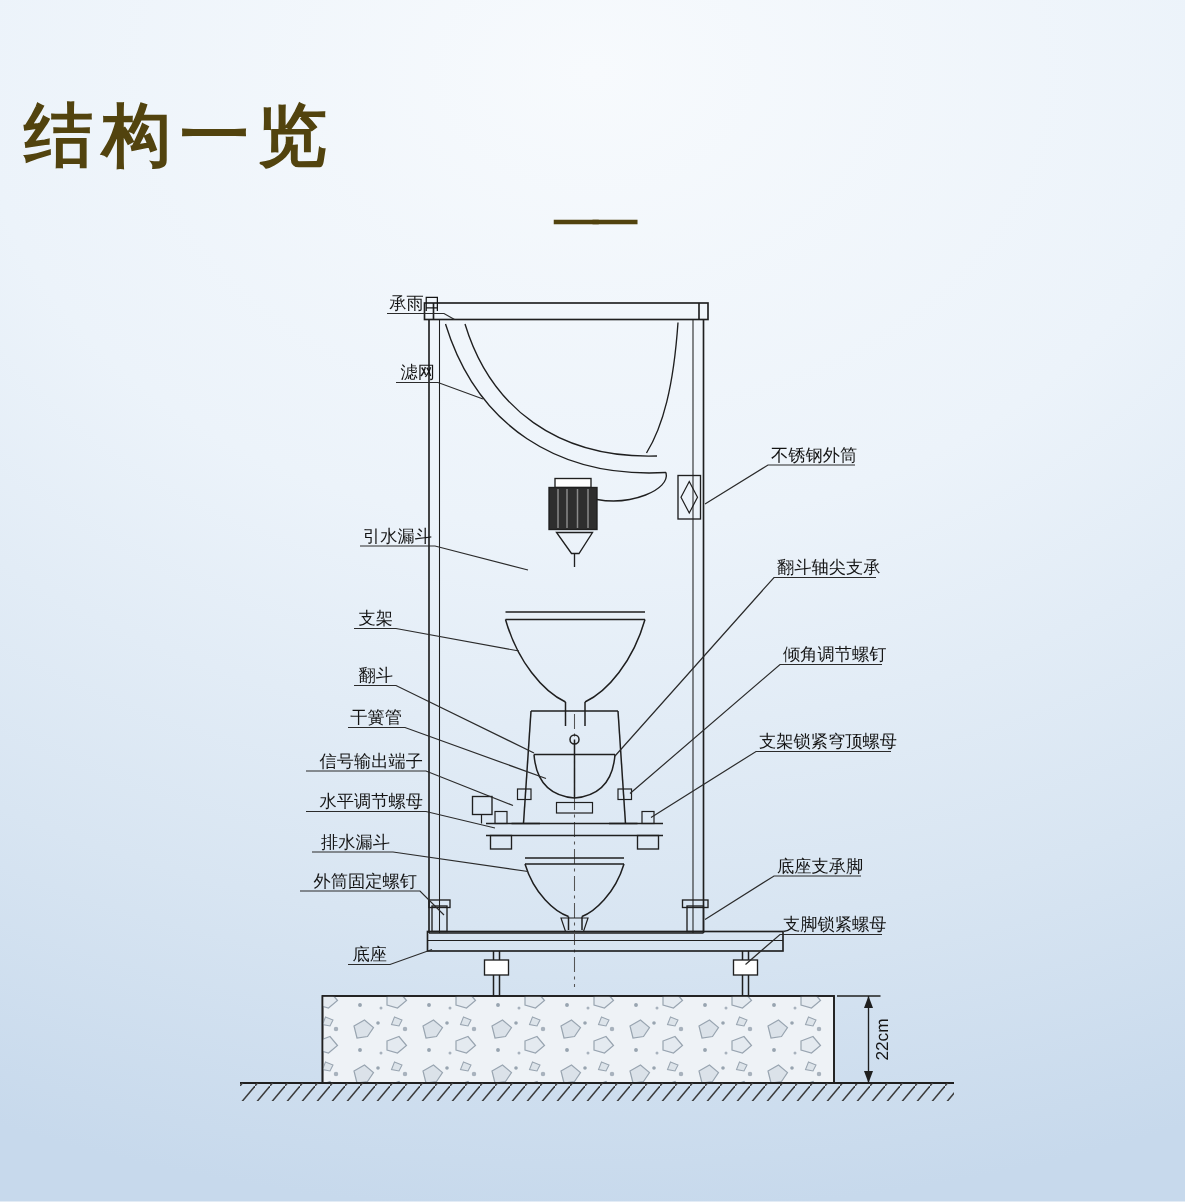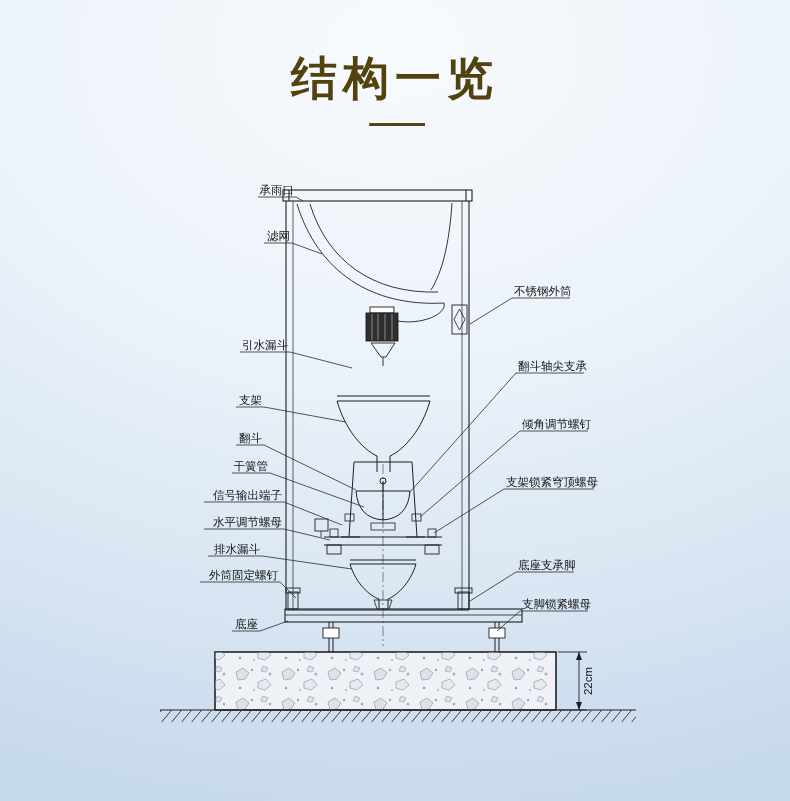--- a/index.html
+++ b/index.html
@@ -3,22 +3,22 @@
 <meta charset="utf-8">
 <style>
   html,body{margin:0;padding:0;}
   body{
     width:790px;height:801px;overflow:hidden;
     font-family:"Liberation Sans","DejaVu Sans",sans-serif;
     background:radial-gradient(130% 95% at 50% 6%, #f7fafd 0%, #ecf3fa 40%, #d8e5f2 75%, #c7d9ec 100%);
   }
   .page{position:relative;width:790px;height:801px;}
   .title{
-    position:relative;z-index:2;margin:4px;padding-top:44px;
-    text-align:center;font-size:46px;font-weight:900;letter-spacing:6px;
+    position:relative;z-index:2;margin:16px;padding-top:44px;
+    font-size:46px;font-weight:900;letter-spacing:6px;
     color:#52430e;
   }
   .divider{
     position:relative;z-index:2;text-align:center;
     color:#52430e;font-weight:900;font-size:30px;line-height:18px;
     letter-spacing:-0.14em;margin-top:2px;
   }
   svg.diagram{position:absolute;left:0;top:0;width:790px;height:801px;z-index:1;}
   svg text{font-family:"Liberation Sans","DejaVu Sans",sans-serif;font-size:11.5px;fill:#141414;}
 </style>

